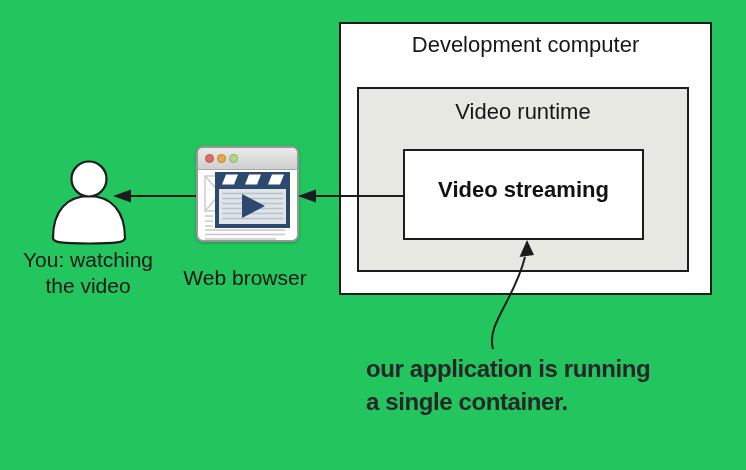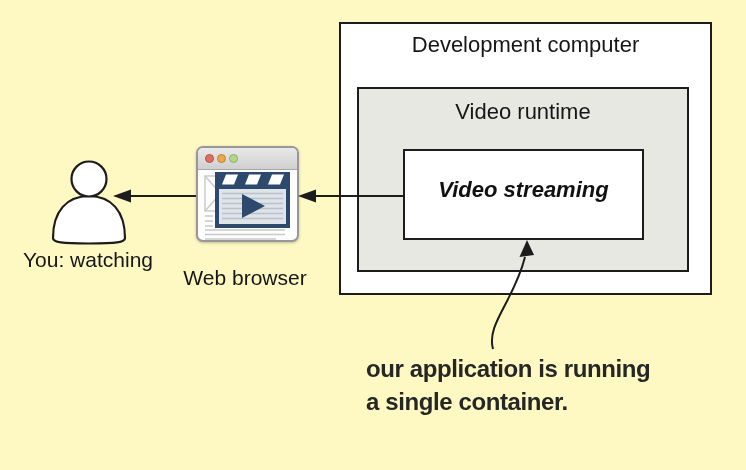--- a/index.html
+++ b/index.html
@@ -1,25 +1,25 @@
 <!DOCTYPE html>
 <html><head>
 <meta charset="utf-8">
 <style>
   html,body{margin:0;padding:0;background:#ffffff;}
   .canvas{
-    position:relative;width:746px;height:470px;background:#fef9c3;overflow:hidden;
+    position:relative;width:746px;height:470px;background:#22c55e;overflow:hidden;
     font-family:"Liberation Sans",sans-serif;color:#1c1c1c;
   }
   .box{position:absolute;box-sizing:border-box;border:2px solid #1c1c1c;}
   .dev-box{left:339px;top:22px;width:373px;height:273px;background:#ffffff;}
   .docker-box{left:357px;top:87px;width:332px;height:185px;background:#e8e8e3;}
   .video-box{
     left:403px;top:149px;width:241px;height:91px;background:#ffffff;
-    display:flex;align-items:center;justify-content:center;padding-bottom:10px;font-style:italic;
+    display:flex;align-items:center;justify-content:center;padding-bottom:10px;
   }
   .box-label{position:absolute;text-align:center;font-size:22px;line-height:26px;color:#161616;}
   .dev-label{left:339px;top:32px;width:373px;}
   .docker-label{left:357px;top:99px;width:332px;}
   .video-label{font-size:22px;font-weight:700;color:#111;}
   .small-label{position:absolute;text-align:center;font-size:21px;line-height:26px;color:#161616;}
   .user-label{left:8px;top:247px;width:160px;}
   .browser-label{left:165px;top:253px;width:160px;margin-top:12px;}
   .person-svg{position:absolute;left:40px;top:155px;width:100px;height:95px;}
 
@@ -62,20 +62,21 @@
   <div class="box video-box">
     <span class="video-label">Video streaming</span>
   </div>
 
   <svg class="person-svg" viewBox="0 0 100 95">
     <path d="M13,83 C13,56 27,41 49,41 C71,41 85,56 85,83 C85,87.5 76,88.5 49,88.5 C22,88.5 13,87.5 13,83 Z" fill="#ffffff" stroke="#1c1c1c" stroke-width="2.2"></path>
     <circle cx="49" cy="24" r="17.5" fill="#ffffff" stroke="#1c1c1c" stroke-width="2.2"></circle>
   </svg>
   <div class="small-label user-label">
     <div>You: watching</div>
+    <div>the video</div>
   </div>
 
   <div class="browser">
     <div class="browser-titlebar">
       <span class="tl tl-red"></span>
       <span class="tl tl-orange"></span>
       <span class="tl tl-green"></span>
     </div>
     <div class="browser-content">
       <svg viewBox="0 0 99 70" width="99" height="70">

